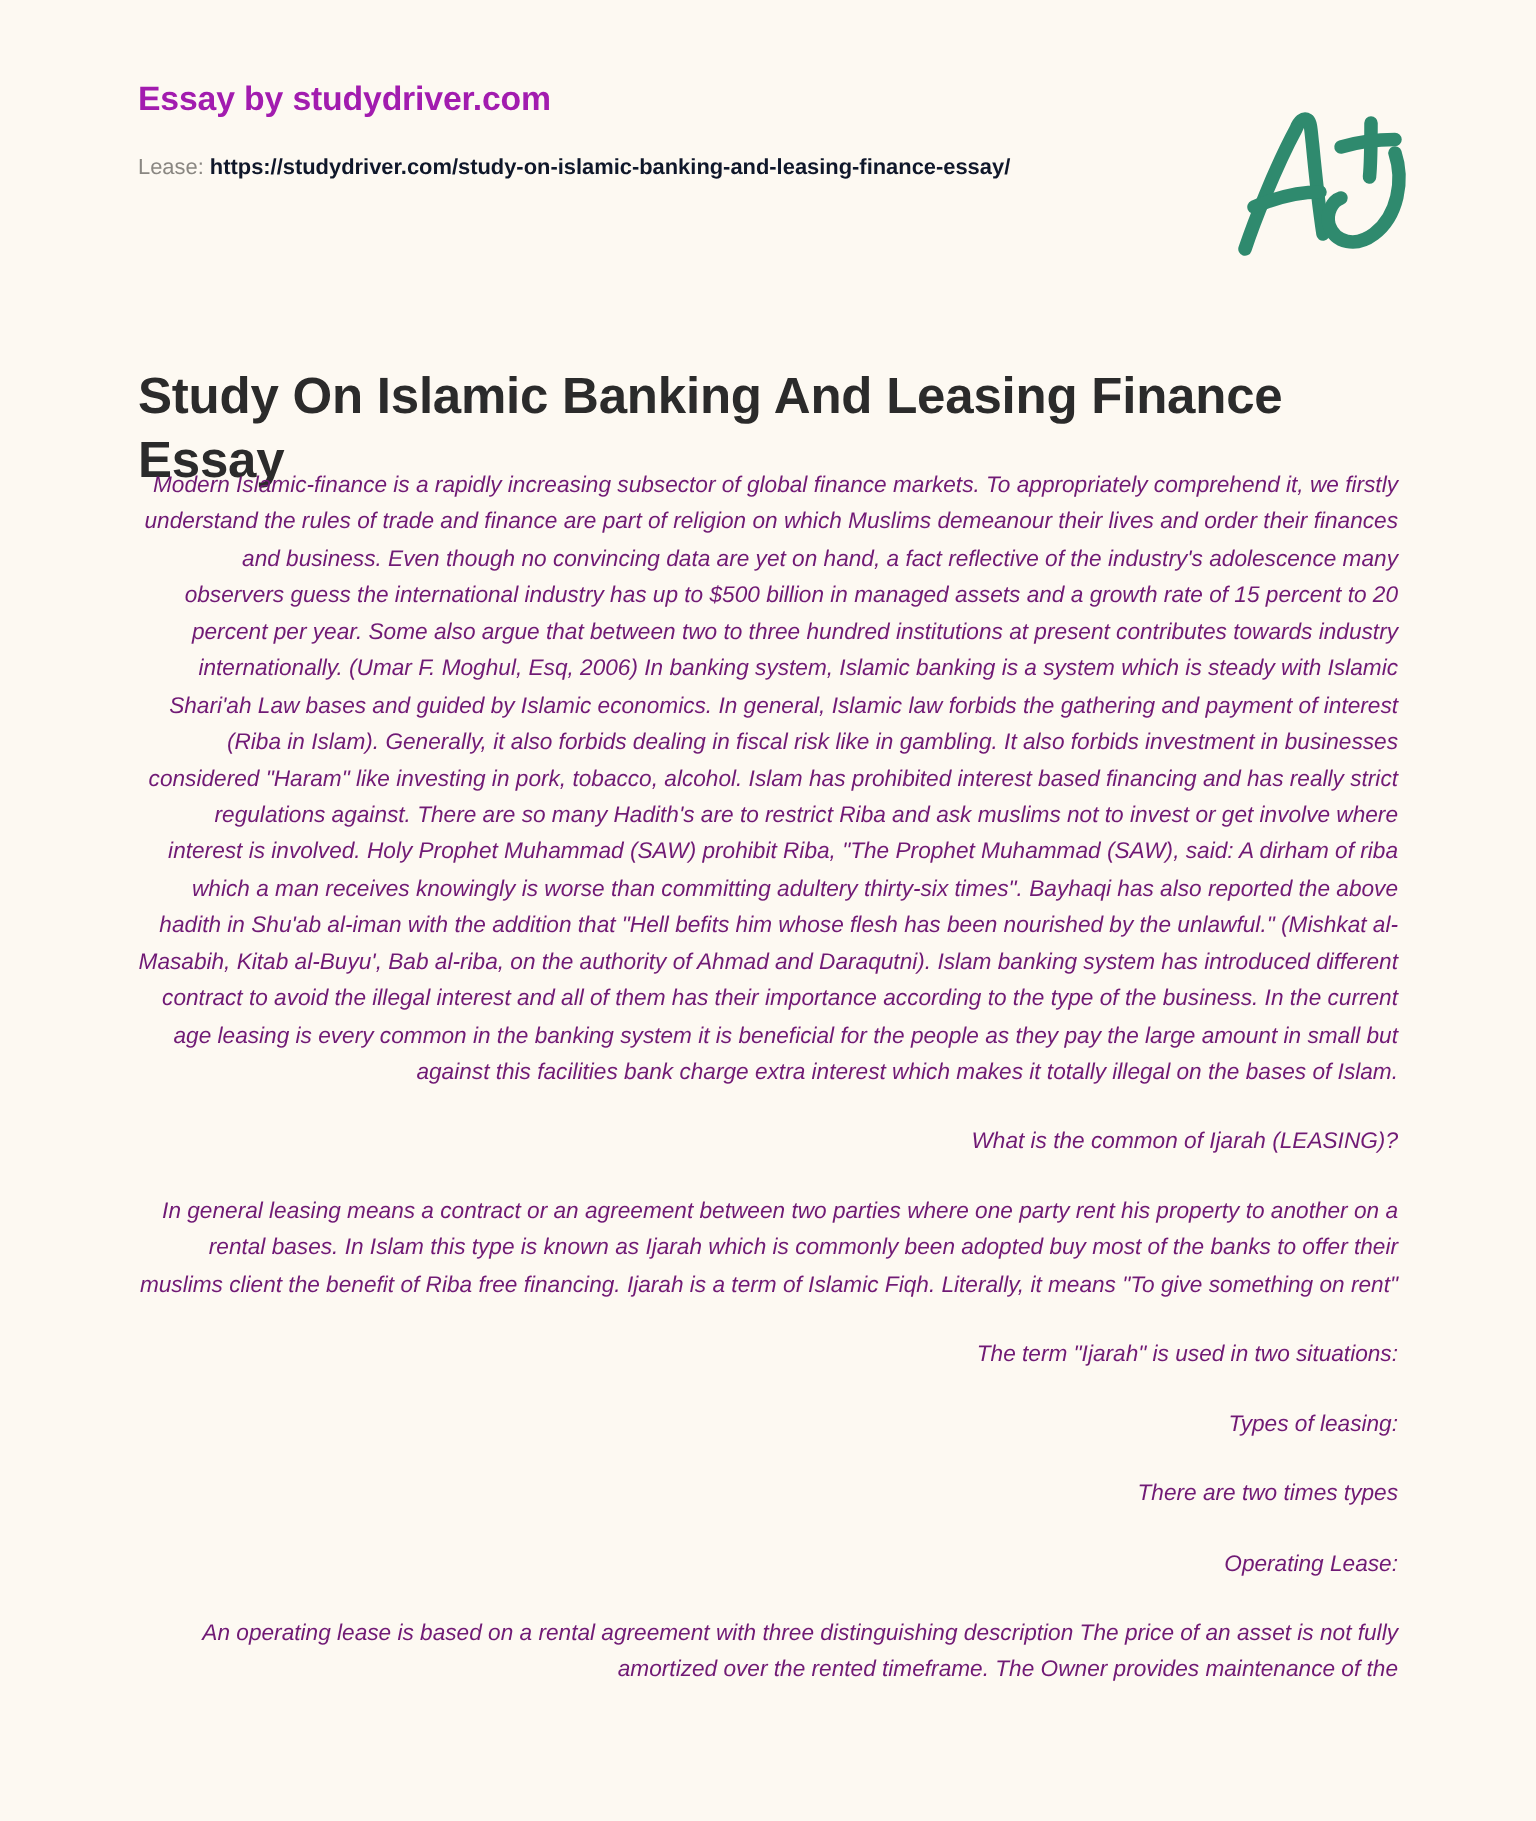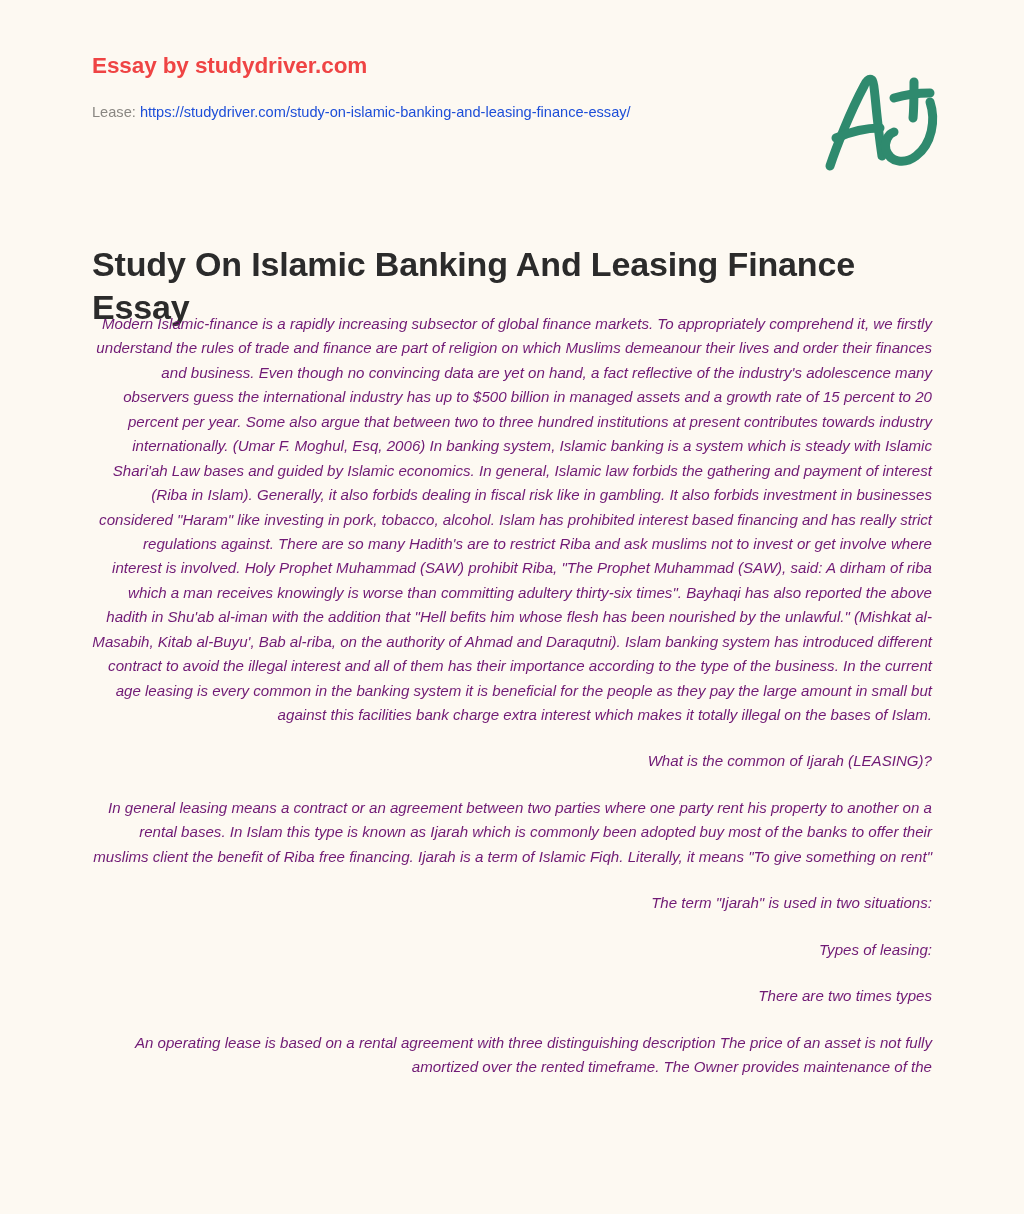--- a/index.html
+++ b/index.html
@@ -27,38 +27,39 @@
   .header {
     position: absolute;
     left: 92px;
     top: 52px;
     width: 840px;
   }
 
   .byline {
     font-size: 22.5px;
     font-weight: bold;
-    color: #ef4444;
+    color: #a21caf;
     letter-spacing: -0.1px;
     line-height: 1.2;
     margin: 0;
   }
 
   .source-line {
     margin: 0;
     padding-top: 24px;
     font-size: 14.6px;
     color: #8a8782;
     line-height: 1.3;
     white-space: nowrap;
   }
 
   .source-link {
-    color: #1d4ed8;
+    color: #0f172a;
     text-decoration: none;
+    font-weight: bold;
   }
 
   
   .logo {
     position: absolute;
     left: 806px;
     top: 62px;
     width: 150px;
     height: 120px;
   }
@@ -131,16 +132,17 @@
 
   <h1 class="essay-title">Study On Islamic Banking And Leasing Finance Essay</h1>
 
   <div class="body-content">
     <p>Modern Islamic-finance is a rapidly increasing subsector of global finance markets. To appropriately comprehend it, we firstly understand the rules of trade and finance are part of religion on which Muslims demeanour their lives and order their finances and business. Even though no convincing data are yet on hand, a fact reflective of the industry's adolescence many observers guess the international industry has up to $500 billion in managed assets and a growth rate of 15 percent to 20 percent per year. Some also argue that between two to three hundred institutions at present contributes towards industry internationally. (Umar F. Moghul, Esq, 2006) In banking system, Islamic banking is a system which is steady with Islamic Shari'ah Law bases and guided by Islamic economics. In general, Islamic law forbids the gathering and payment of interest (Riba in Islam). Generally, it also forbids dealing in fiscal risk like in gambling. It also forbids investment in businesses considered "Haram" like investing in pork, tobacco, alcohol. Islam has prohibited interest based financing and has really strict regulations against. There are so many Hadith's are to restrict Riba and ask muslims not to invest or get involve where interest is involved. Holy Prophet Muhammad (SAW) prohibit Riba, "The Prophet Muhammad (SAW), said: A dirham of riba which a man receives knowingly is worse than committing adultery thirty-six times". Bayhaqi has also reported the above hadith in Shu'ab al-iman with the addition that "Hell befits him whose flesh has been nourished by the unlawful." (Mishkat al-Masabih, Kitab al-Buyu', Bab al-riba, on the authority of Ahmad and Daraqutni). Islam banking system has introduced different contract to avoid the illegal interest and all of them has their importance according to the type of the business. In the current age leasing is every common in the banking system it is beneficial for the people as they pay the large amount in small but against this facilities bank charge extra interest which makes it totally illegal on the bases of Islam.</p>
     <p>What is the common of Ijarah (LEASING)?</p>
     <p>In general leasing means a contract or an agreement between two parties where one party rent his property to another on a rental bases. In Islam this type is known as Ijarah which is commonly been adopted buy most of the banks to offer their muslims client the benefit of Riba free financing. Ijarah is a term of Islamic Fiqh. Literally, it means "To give something on rent"</p>
     <p>The term "Ijarah" is used in two situations:</p>
     <p>Types of leasing:</p>
     <p>There are two times types</p>
+    <p>Operating Lease:</p>
     <p>An operating lease is based on a rental agreement with three distinguishing description The price of an asset is not fully amortized over the rented timeframe. The Owner provides maintenance of the</p>
   </div>
 
 </div>
 
 </body></html>

